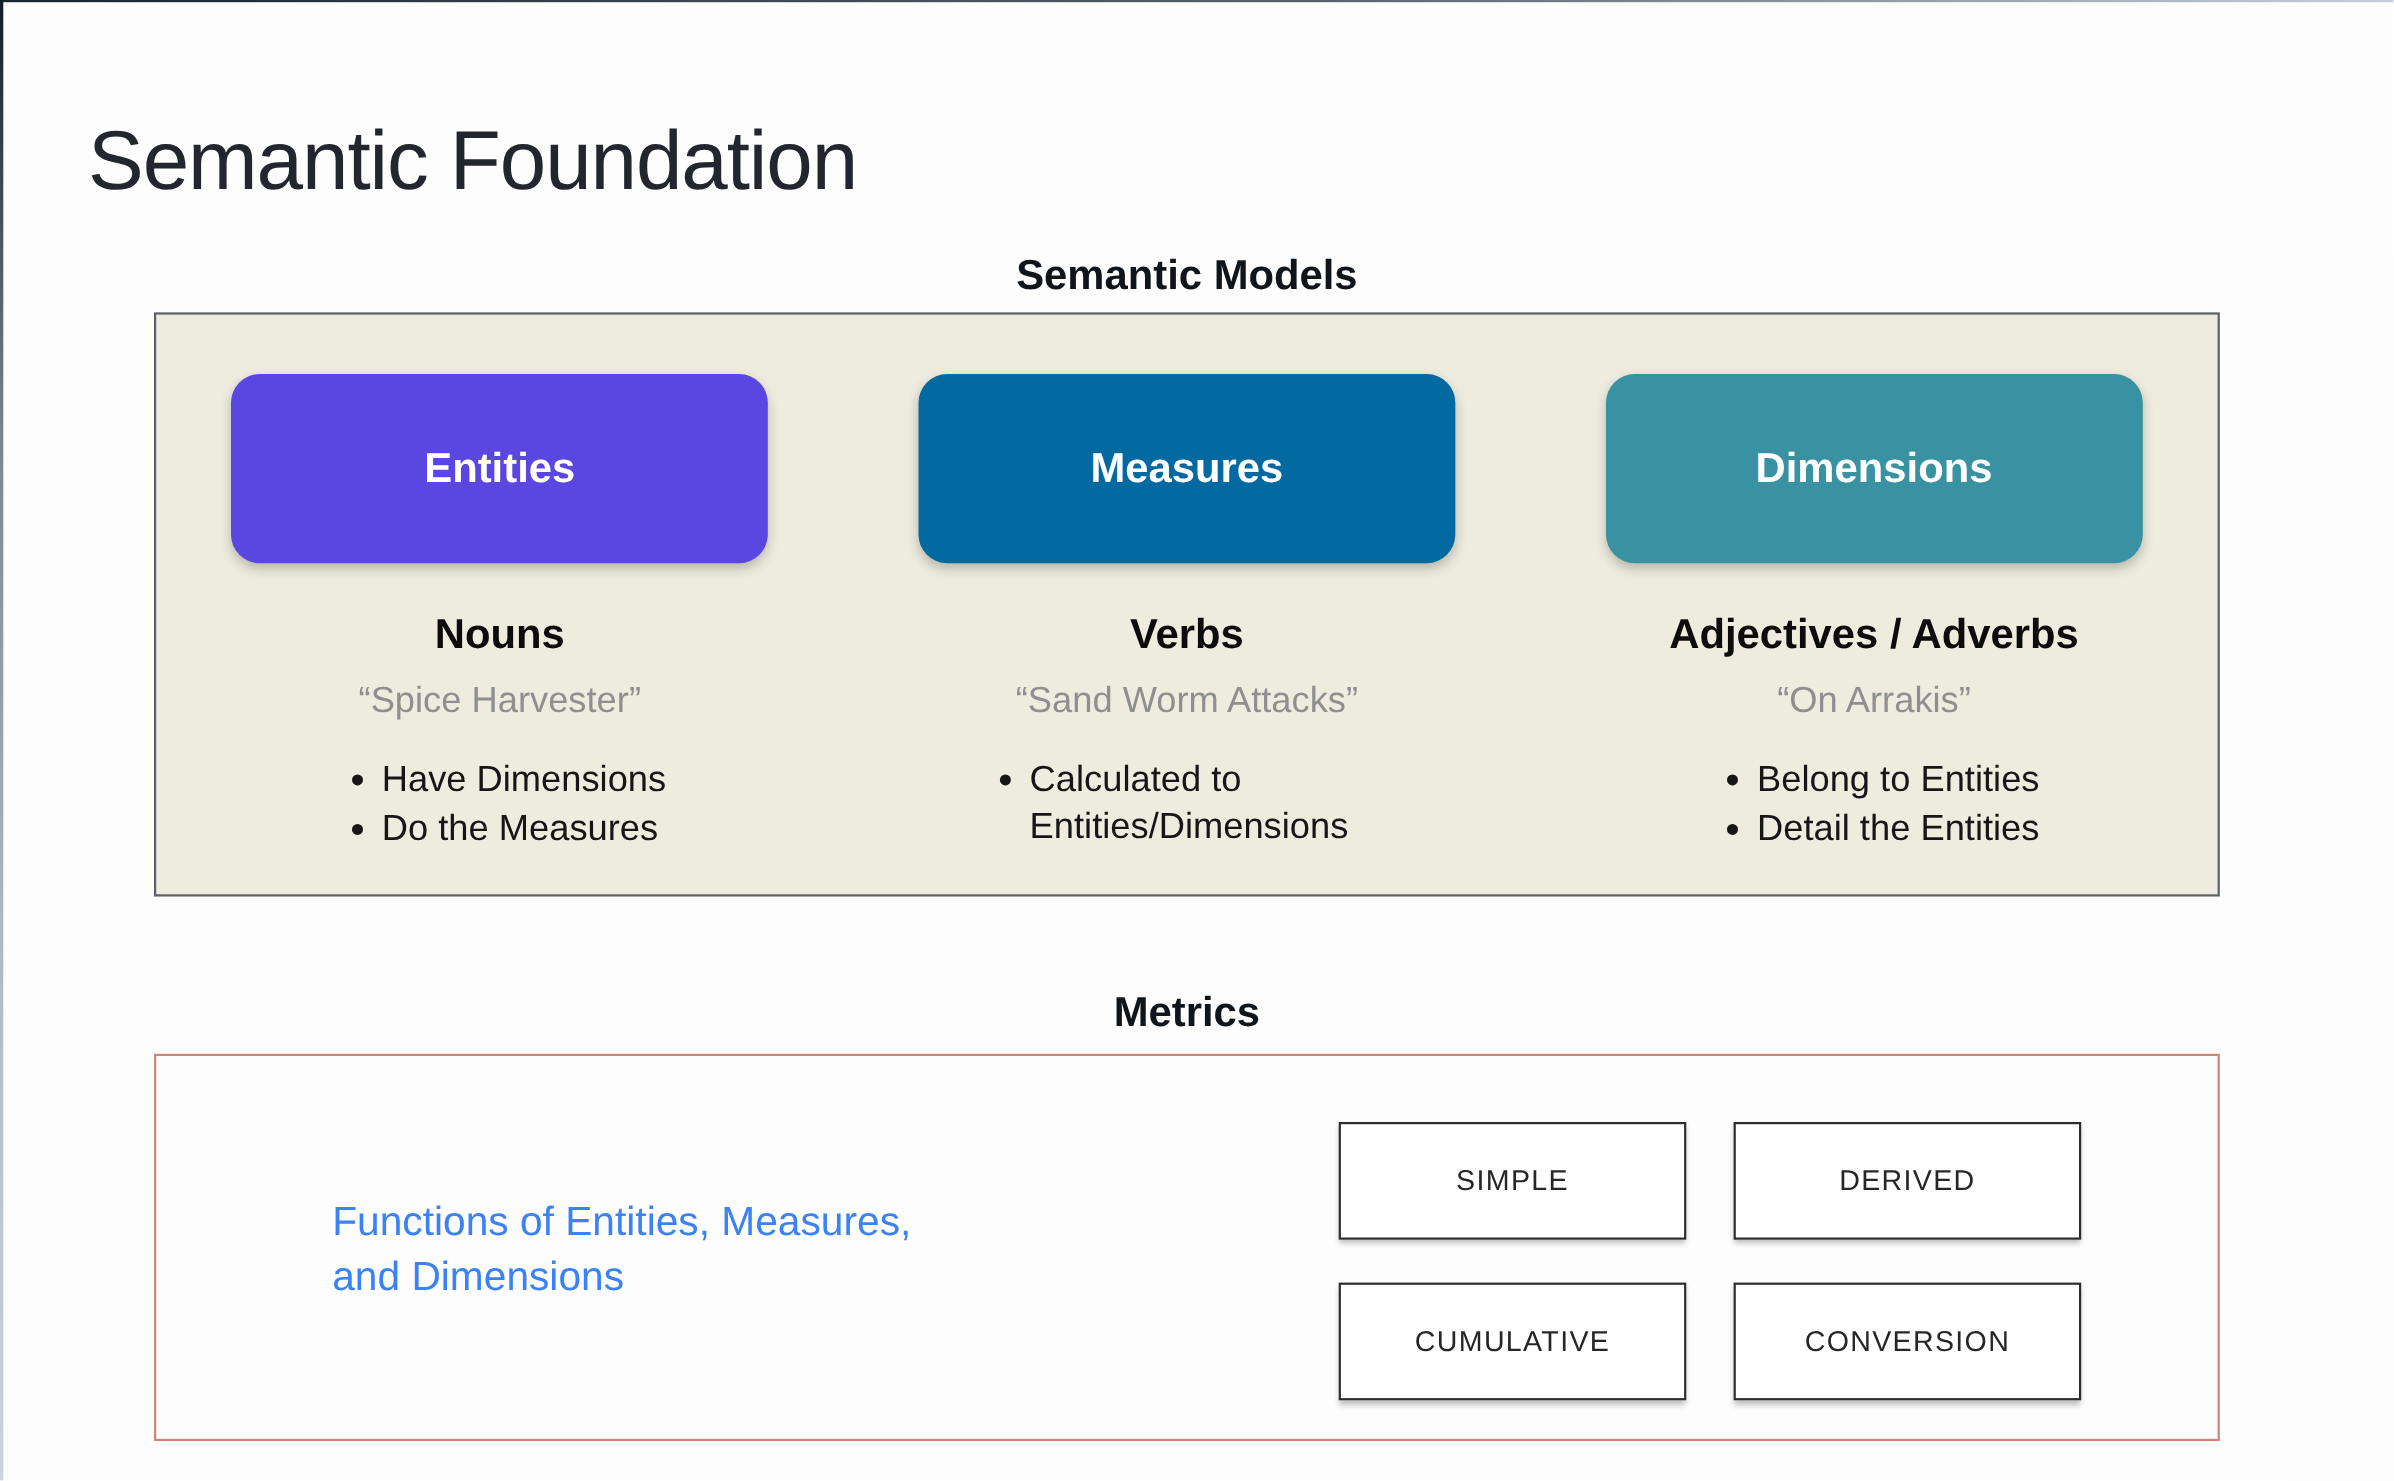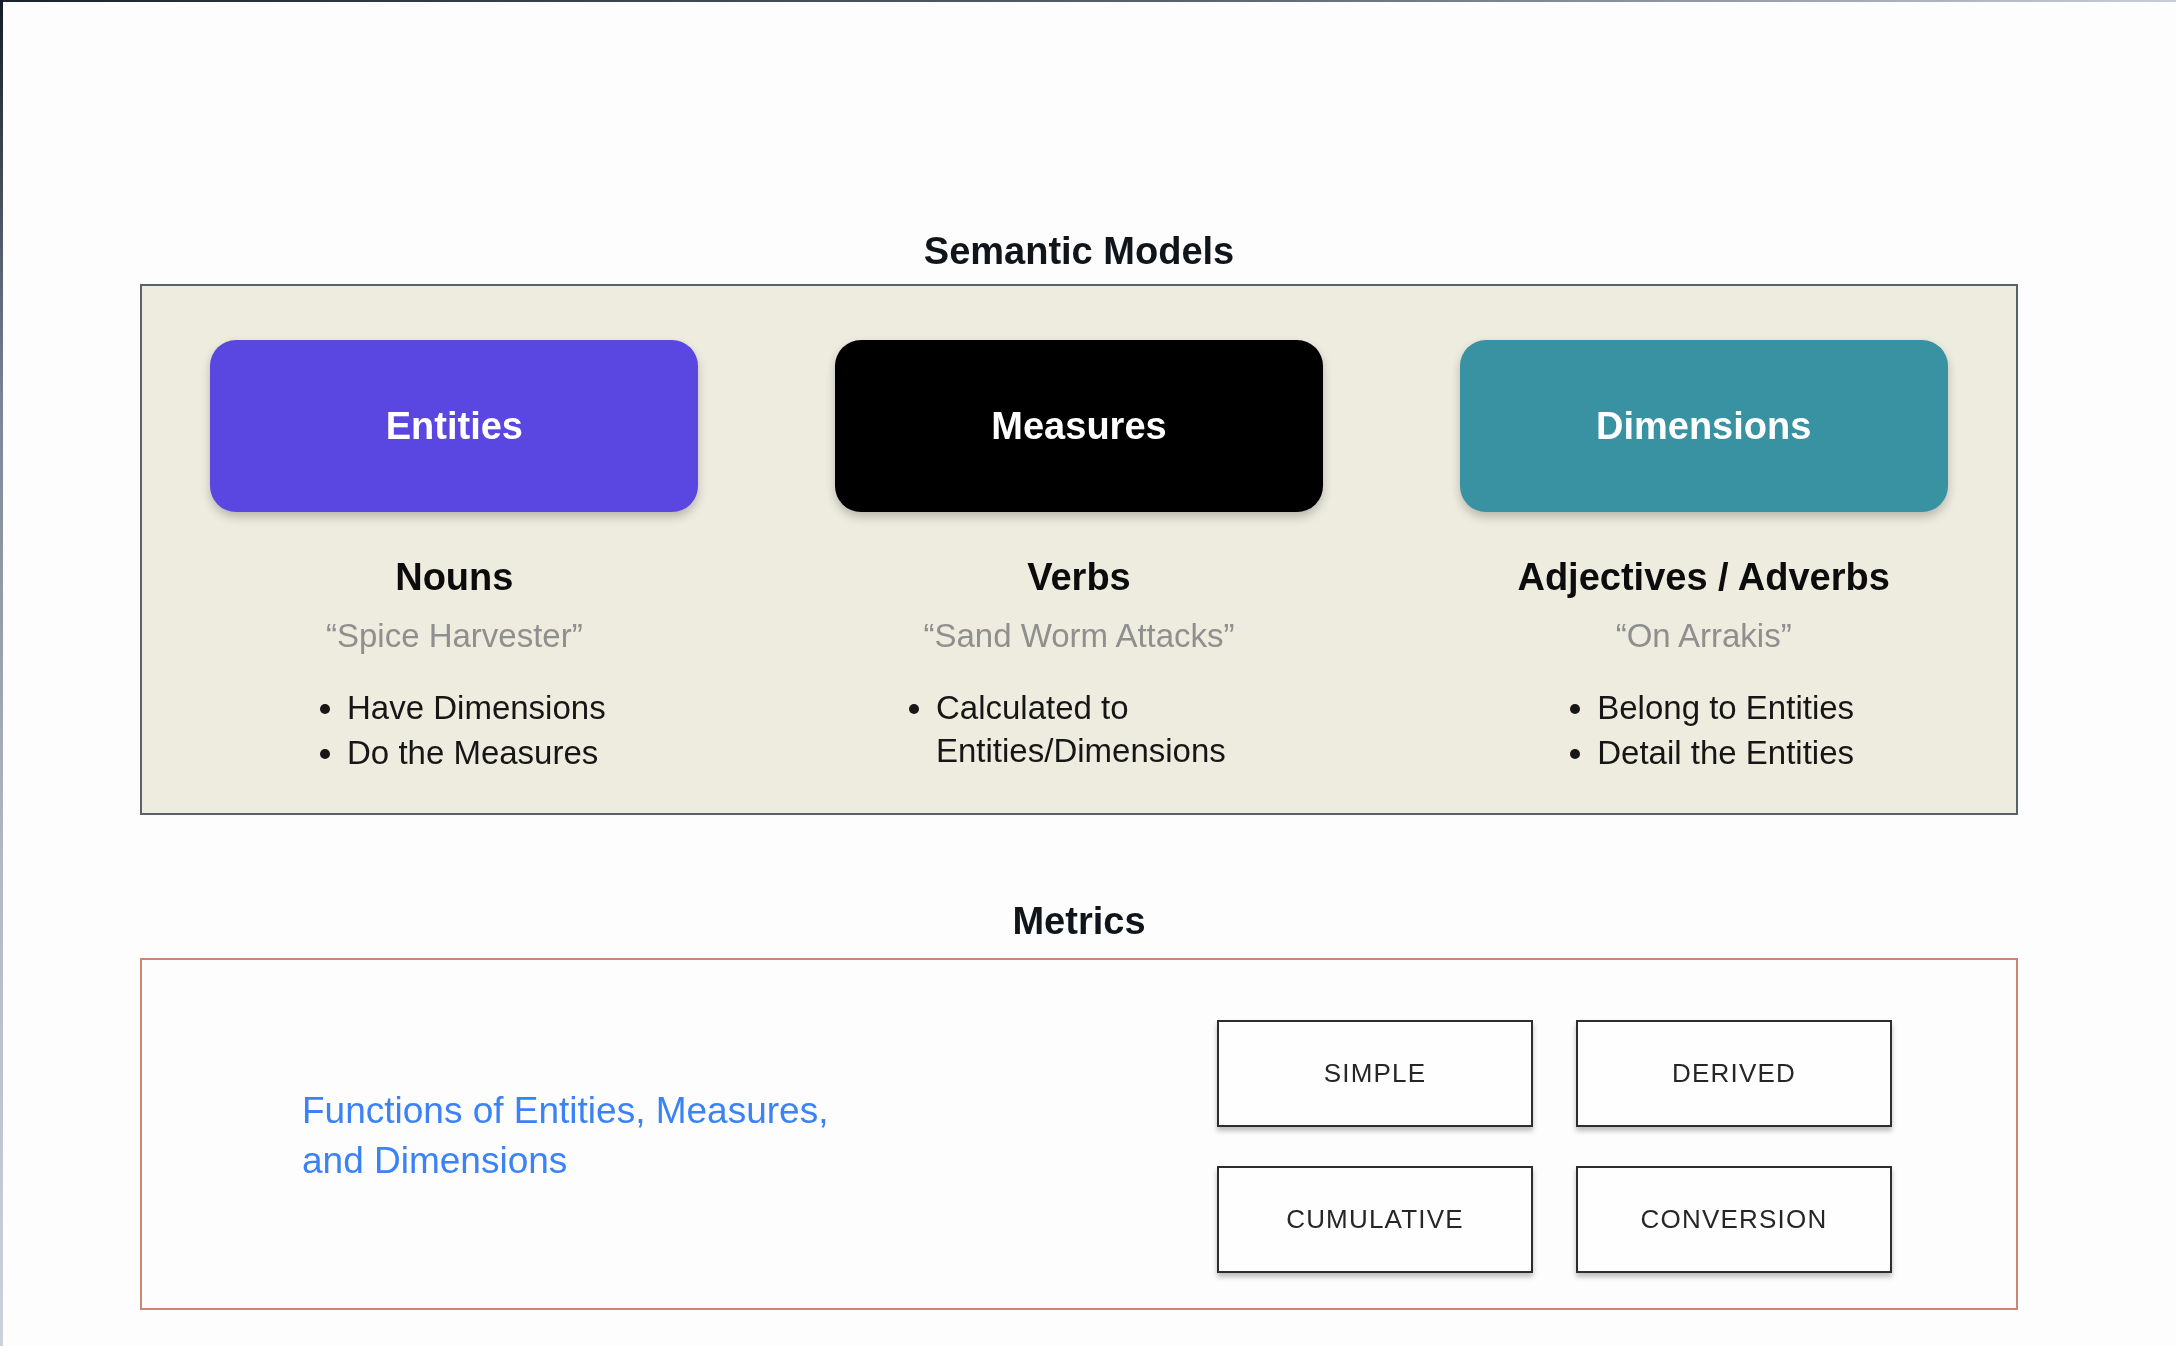--- a/index.html
+++ b/index.html
@@ -69,37 +69,38 @@
     margin-top:16px;
   }
 </style>
 </head>
 <body>
 
 <div class="page">
   <div class="frame-top"></div>
   <div class="frame-left"></div>
 
+  <h1 class="slide-title">Semantic Foundation</h1>
 
   <div class="section-heading models-heading">Semantic Models</div>
 
   <div class="models-panel" style="border-color: rgb(90, 97, 107);">
 
     <div class="model-col">
       <div class="model-button" style="background-color: rgb(90, 70, 225);">Entities</div>
       <div class="col-heading">Nouns</div>
       <div class="col-quote">“Spice Harvester”</div>
       <ul class="col-bullets">
         <li>Have Dimensions</li>
         <li>Do the Measures</li>
       </ul>
     </div>
 
     <div class="model-col">
-      <div class="model-button" style="background-color: #000000;">Measures</div>
+      <div class="model-button" style="background-color: #0369a1;">Measures</div>
       <div class="col-heading">Verbs</div>
       <div class="col-quote">“Sand Worm Attacks”</div>
       <ul class="col-bullets narrow">
         <li>Calculated to Entities/Dimensions</li>
       </ul>
     </div>
 
     <div class="model-col">
       <div class="model-button" style="background-color: rgb(56, 146, 161);">Dimensions</div>
       <div class="col-heading">Adjectives / Adverbs</div>

